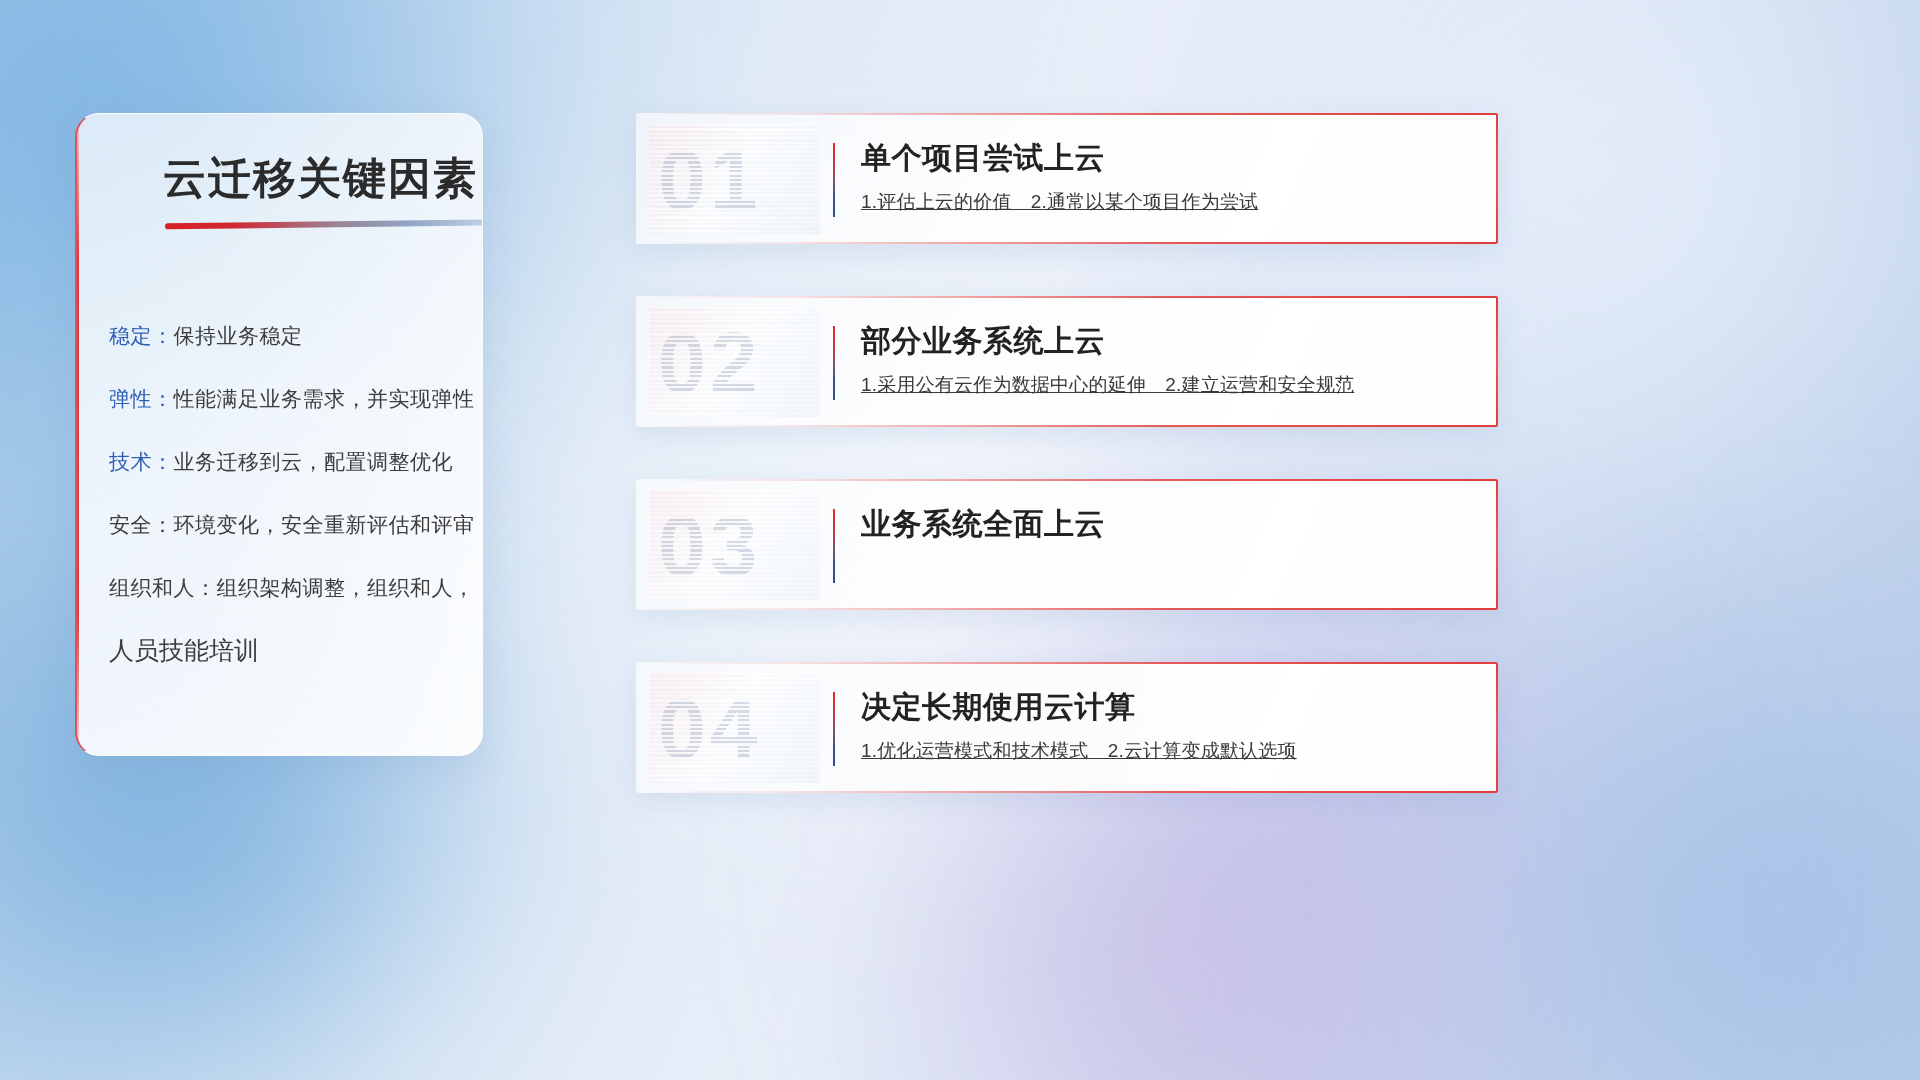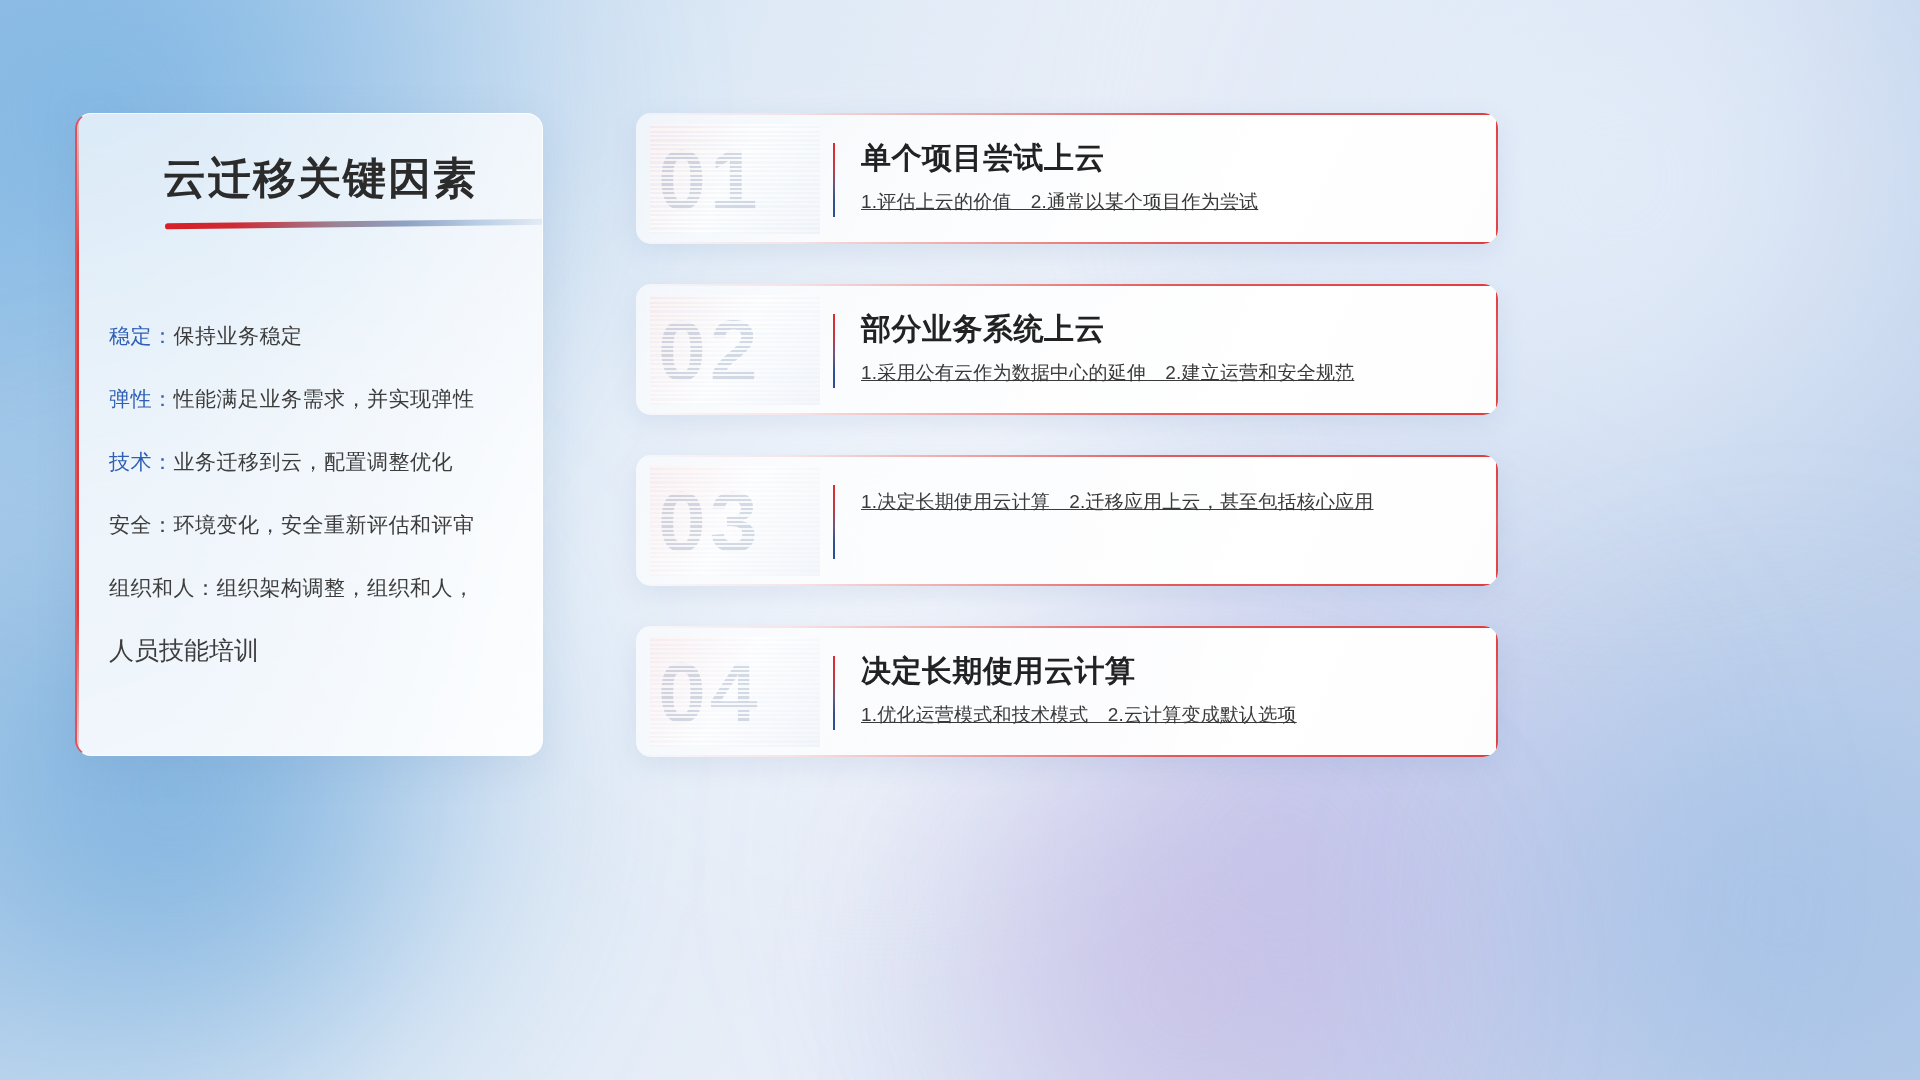--- a/index.html
+++ b/index.html
@@ -28,22 +28,22 @@
     background: radial-gradient(circle at 50% 55%, rgba(232,240,250,.9), rgba(222,233,248,0) 72%); }
   .bloom-e { left: 430px; top: 120px; width: 900px; height: 820px;
     background: radial-gradient(circle at 50% 50%, rgba(248,250,253,.75), rgba(240,246,252,0) 68%); }
   .bloom-f { left: 1430px; top: 600px; width: 700px; height: 620px;
     background: radial-gradient(circle at 50% 50%, rgba(150,185,228,.75), rgba(170,200,233,0) 70%); }
   .bloom-g { left: 880px; top: 760px; width: 620px; height: 460px;
     background: radial-gradient(circle at 50% 50%, rgba(199,178,222,.5), rgba(205,190,230,0) 72%); }
 
   
   #left-card {
-    position: absolute; left: 75px; top: 113px; width: 468px; height: 643px;
-    border-radius: 16px;
+    position: absolute; left: 75px; top: 113px; width: 408px; height: 643px;
+    border-radius: 24px;
     background: linear-gradient(160deg, rgba(255,255,255,.70) 0%, rgba(255,255,255,.80) 45%, rgba(255,255,255,.92) 100%);
     border: 1px solid rgba(255,255,255,.85);
     border-left: 2px solid #e0515a;
     box-shadow: 0 10px 40px rgba(90,130,180,.14);
     overflow: hidden;
   }
   #left-card::after {
     content: ""; position: absolute; left: 0; top: 0; bottom: 0; width: 2px;
     background: linear-gradient(180deg, rgba(224,60,60,.15) 0%, #e03c3c 22%, #e03c3c 78%, rgba(224,60,60,.15) 100%);
   }
@@ -65,22 +65,22 @@
     font-size: 21px; line-height: 63px; white-space: nowrap;
     color: #3d3d3d; letter-spacing: .5px;
   }
   .factor-label { color: #3d3d3d; }
   .factor-label.accent { color: #2f5fb5; }
   .factor-cont { font-size: 25px; line-height: 63px; color: #3d3d3d; white-space: nowrap; }
 
   
   #steps { position: absolute; left: 636px; top: 113px; width: 862px; }
   .step-card {
-    position: relative; height: 131px; margin-bottom: 40px;
-    border-radius: 15px;
+    position: relative; height: 131px; margin-bottom: 52px;
+    border-radius: 3px;
     background: linear-gradient(115deg, rgba(255,255,255,.62) 0%, rgba(255,255,255,.86) 40%, #ffffff 72%, #fdfdfe 100%);
     box-shadow: 0 8px 26px rgba(95,135,185,.13);
     overflow: hidden;
   }
   .step-card .edge-top, .step-card .edge-bottom {
     position: absolute; left: 0; right: 0; height: 1.6px;
     background: linear-gradient(90deg, rgba(224,60,60,0) 0%, rgba(224,60,60,.12) 18%, rgba(224,60,60,.85) 62%, #e03c3c 100%);
   }
   .step-card .edge-top { top: 0; }
   .step-card .edge-bottom { bottom: 0; }
@@ -178,21 +178,21 @@
     </div>
     <div class="step-card">
       <div class="edge-top"></div>
       <div class="edge-bottom"></div>
       <div class="edge-right"></div>
       <div class="ghost-num-under">03</div>
       <div class="ghost-mask"></div>
       <div class="ghost-tint"></div>
       <div class="step-divider"></div>
       <div class="step-text">
-        <div class="step-desc">1.决定长期使用云计算　2.迁移应用上云，甚至包括核心应用</div>
+        <div class="step-title">业务系统全面上云</div>
       </div>
     </div>
     <div class="step-card">
       <div class="edge-top"></div>
       <div class="edge-bottom"></div>
       <div class="edge-right"></div>
       <div class="ghost-num-under">04</div>
       <div class="ghost-mask"></div>
       <div class="ghost-tint"></div>
       <div class="step-divider"></div>

